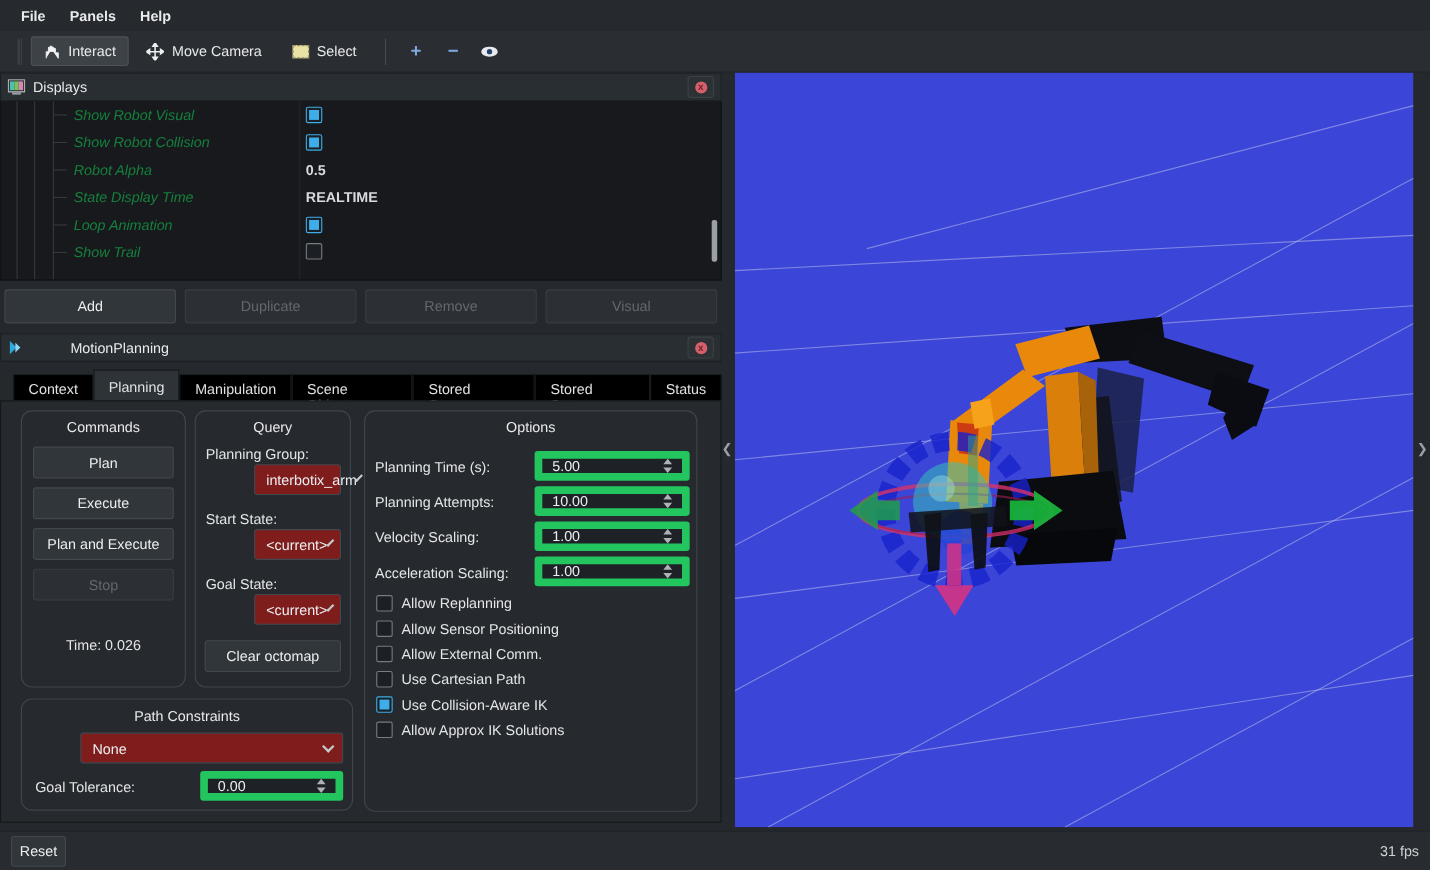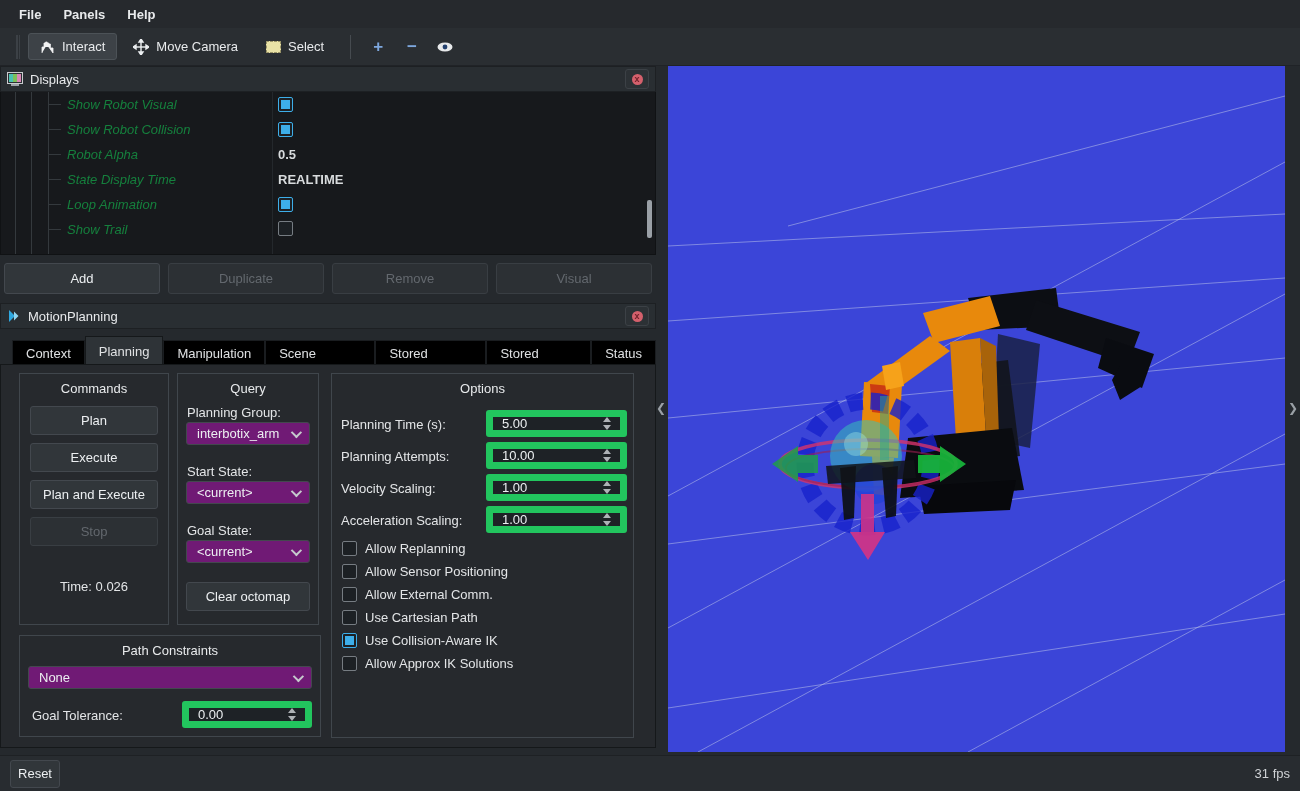--- a/index.html
+++ b/index.html
@@ -51,32 +51,32 @@
   .cb.checked::after { content:""; width:9px; height:9px; background:#3daee9; }
 
   
   .btn { background:#31363a; border:1px solid #43484e; border-radius:3px; color:#eceff1;
          display:flex; align-items:center; justify-content:center; }
   .btn.disabled { color:#63686e; background:#2c3034; border-color:#393e43; }
   .row-btns { display:flex; gap:8px; margin-top:8px; padding:0 4px; }
   .row-btns .btn { flex:1; height:31px; }
 
   
-  .mp-header { margin-top:9px; }
+  .mp-header { margin-top:9px;gap:36px; }
   .tabbar { display:flex; align-items:flex-end; height:28px; margin-top:7px; padding-left:12px; }
   .tab { padding:5px 13px; background:#000000; border:1px solid #1a1d20; border-bottom:none; color:#dfe1e3; height:24px; }
   .tab.active { background:#2e3337; height:28px; padding-top:7px; border-color:#15181a; }
   .mp-content { position:relative; height:384px; background:#26292d; border:1px solid #15181a; border-top:1px solid #15181a; }
 
-  .groupbox { position:absolute; border:1px solid #40464c; border-radius:0; }
+  .groupbox { position:absolute; border:1px solid #40464c; border-radius:10px; }
   .grouptitle { text-align:center; padding-top:7px; color:#e8eaec; }
   .cmd-btn { position:absolute; left:10px; right:10px; height:29px; }
   .field-label { position:absolute; color:#e3e5e7; }
-  .combo { position:absolute; height:23px; background:#701a75; border:1px solid #43484e; border-radius:3px;
-           display:flex; align-items:center; padding:0 10px; color:#eceff1; }
+  .combo { position:absolute; height:28px; background:#7f1d1d; border:1px solid #43484e; border-radius:3px;
+           display:flex; align-items:center; padding:0 10px; color:#eceff1;margin-left:45px; }
   .combo .chev { margin-left:auto; width:8px; height:8px; border-right:2px solid #c6cacd;
                  border-bottom:2px solid #c6cacd; transform:rotate(45deg) translateY(-2px); }
   .spin { position:absolute; height:27px; background:#1e2226; border:7px solid #22c55e; border-radius:3px;
           display:flex; align-items:center; padding:0 9px; color:#eceff1; }
   .spin .arrows { margin-left:auto; display:flex; flex-direction:column; gap:3px; }
   .tri-up { width:0; height:0; border-left:4px solid transparent; border-right:4px solid transparent;
             border-bottom:5px solid #aeb2b6; }
   .tri-dn { width:0; height:0; border-left:4px solid transparent; border-right:4px solid transparent;
             border-top:5px solid #aeb2b6; }
   .opt-check { position:absolute; display:flex; align-items:center; gap:8px; color:#e3e5e7; }

